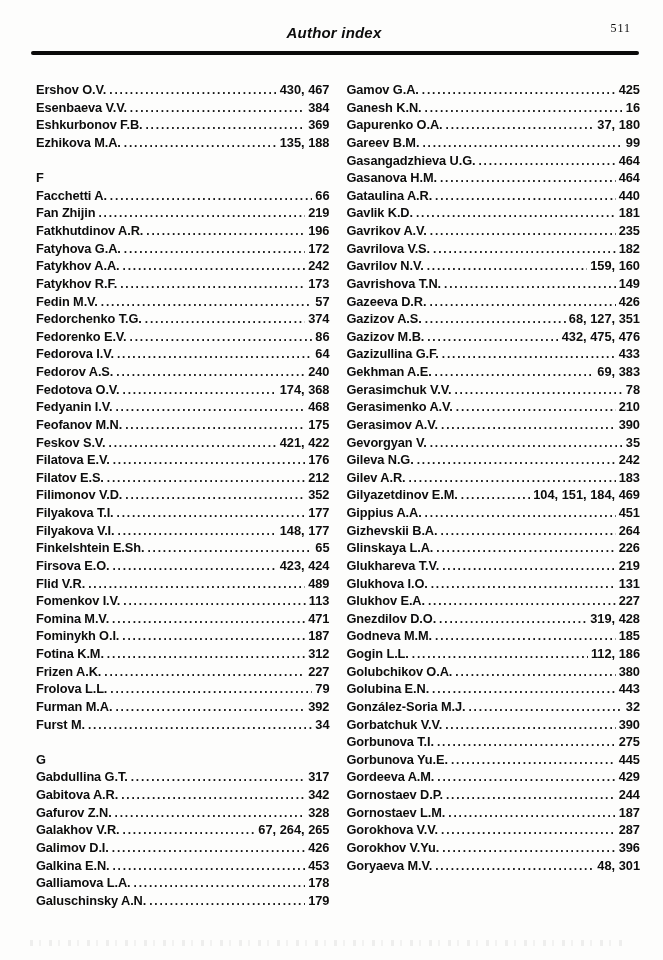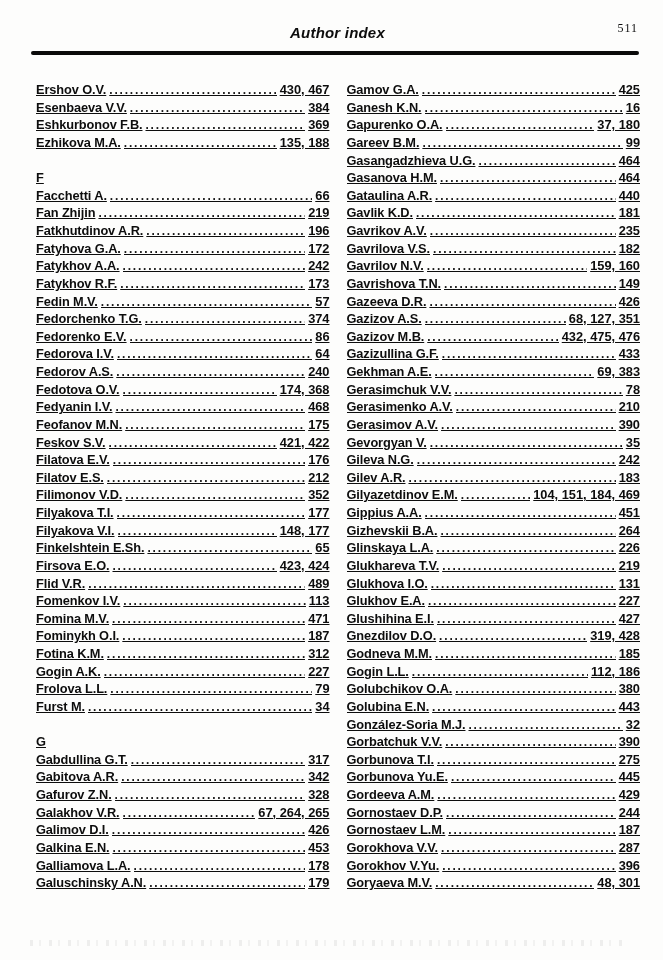--- a/index.html
+++ b/index.html
@@ -10,21 +10,21 @@
     height: 960px;
     background: #fdfdfc;
     font-family: "Liberation Sans", sans-serif;
     color: #0d0d0d;
     overflow: hidden;
   }
   .header-row {
     position: absolute;
     top: 24px;
     left: 35px;
-    right: 23px;
+    right: 30px;
     height: 26px;
   }
   .header-title {
     position: absolute;
     left: 0; right: 0;
     text-align: center;
     font-style: italic;
     font-weight: 700;
     font-size: 15px;
     letter-spacing: 0.2px;
@@ -47,21 +47,20 @@
     background: #0a0a0a;
     border-radius: 2px;
   }
   .columns {
     position: absolute;
     top: 81px;
     left: 36px;
     right: 23px;
     display: flex;
     gap: 17px;
-    text-decoration: underline;
   }
   .col {
     flex: 1;
     min-width: 0;
     display: flex;
     flex-direction: column;
   }
   .row {
     height: 17.63px;
     display: flex;
@@ -276,28 +275,33 @@
           <span class="name">Fominykh O.I.</span>
           <span class="dots"></span>
           <span class="pages">187</span>
         </div>
         <div class="row">
           <span class="name">Fotina K.M.</span>
           <span class="dots"></span>
           <span class="pages">312</span>
         </div>
         <div class="row">
-          <span class="name">Gogin A.K.</span>
+          <span class="name">Frizen A.K.</span>
           <span class="dots"></span>
           <span class="pages">227</span>
         </div>
         <div class="row">
           <span class="name">Frolova L.L.</span>
           <span class="dots"></span>
           <span class="pages">79</span>
+        </div>
+        <div class="row">
+          <span class="name">Furman M.A.</span>
+          <span class="dots"></span>
+          <span class="pages">392</span>
         </div>
         <div class="row">
           <span class="name">Furst M.</span>
           <span class="dots"></span>
           <span class="pages">34</span>
         </div>
         <div class="spacer"></div>
         <div class="section-letter">G</div>
         <div class="row">
           <span class="name">Gabdullina G.T.</span>
@@ -483,25 +487,20 @@
         </div>
         <div class="row">
           <span class="name">Glukhova I.O.</span>
           <span class="dots"></span>
           <span class="pages">131</span>
         </div>
         <div class="row">
           <span class="name">Glukhov E.A.</span>
           <span class="dots"></span>
           <span class="pages">227</span>
-        </div>
-        <div class="row">
-          <span class="name">Glushihina E.I.</span>
-          <span class="dots"></span>
-          <span class="pages">427</span>
         </div>
         <div class="row">
           <span class="name">Gnezdilov D.O.</span>
           <span class="dots"></span>
           <span class="pages">319, 428</span>
         </div>
         <div class="row">
           <span class="name">Godneva M.M.</span>
           <span class="dots"></span>
           <span class="pages">185</span>

